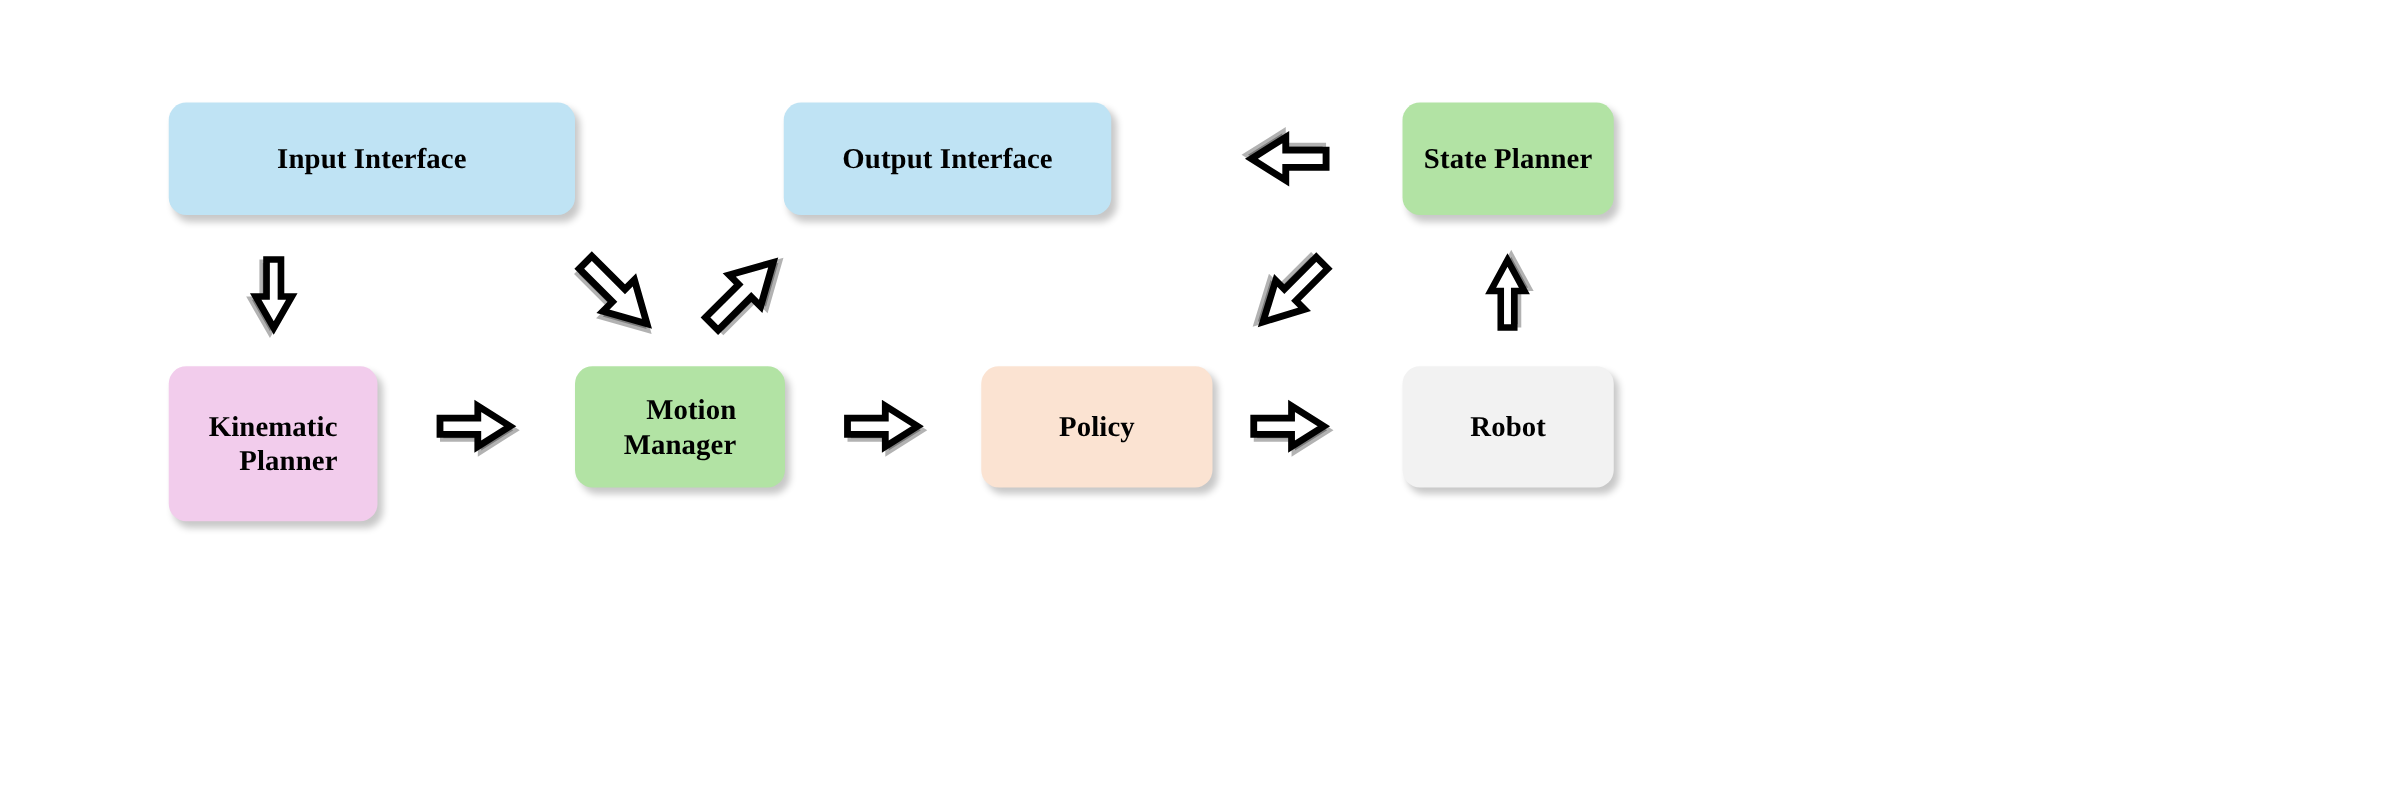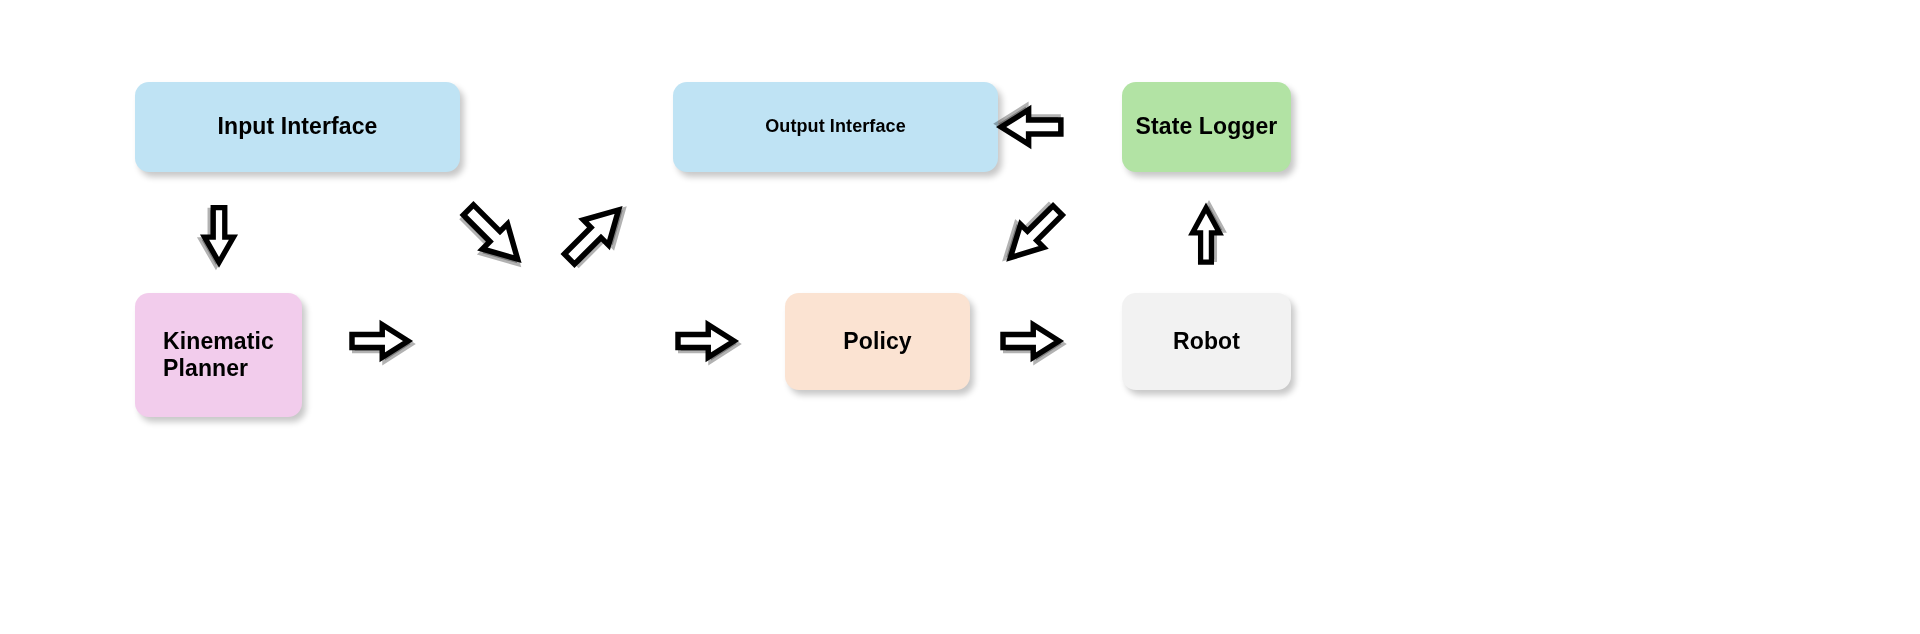--- a/index.html
+++ b/index.html
@@ -21,29 +21,30 @@
     width: 1920px;
     height: 634px;
   }
   .node {
     position: absolute;
     box-sizing: border-box;
     border-radius: 14px;
     display: flex;
     align-items: center;
     justify-content: center;
-    text-align: left;
+    text-align: right;
     color: #000000;
     font-weight: bold;
     font-size: 23px;
     line-height: 1.18;
     letter-spacing: 0.1px;
     box-shadow: 4px 5px 6px rgba(0,0,0,0.22);
     user-select: none;
     padding: 4px 8px;
+    font-family: Liberation Serif, serif;
   }
   .node .label {
     display: block;
     white-space: pre-line;
   }
   .arrow {
     position: absolute;
     pointer-events: none;
   }
   .arrow svg {
@@ -57,29 +58,33 @@
     stroke-linejoin: miter;
   }
 </style>
 </head>
 <body>
 
 <div id="canvas">
     <div class="node" style="left: 135px; top: 82px; width: 325px; height: 90px; background: rgb(191, 227, 244); font-size: 23px;">
       <span class="label">Input Interface</span>
     </div>
-    <div class="node" style="left: 627px; top: 82px; width: 325px; height: 90px; background: rgb(191, 227, 244); font-size: 18px; margin-left: 46px;">
+    <div class="node" style="left: 627px; top: 82px; width: 262px; height: 90px; background: rgb(191, 227, 244); font-size: 23px;">
       <span class="label">Output Interface</span>
     </div>
     <div class="node" style="left: 1122px; top: 82px; width: 169px; height: 90px; background: rgb(178, 227, 164); font-size: 23px;">
-      <span class="label">State Logger</span>
+      <span class="label">State Planner</span>
     </div>
     <div class="node" style="left: 135px; top: 293px; width: 167px; height: 124px; background: rgb(242, 204, 236); font-size: 23px;">
       <span class="label">Kinematic
 Planner</span>
+    </div>
+    <div class="node" style="left: 460px; top: 293px; width: 168px; height: 97px; background: rgb(178, 227, 164); font-size: 23px;">
+      <span class="label">Motion
+Manager</span>
     </div>
     <div class="node" style="left: 785px; top: 293px; width: 185px; height: 97px; background: rgb(251, 227, 210); font-size: 23px;">
       <span class="label">Policy</span>
     </div>
     <div class="node" style="left: 1122px; top: 293px; width: 169px; height: 97px; background: rgb(242, 242, 242); font-size: 23px;">
       <span class="label">Robot</span>
     </div>
     <div class="arrow" style="left: 993px; top: 105px; width: 76px; height: 44px; transform: rotate(180deg); transform-origin: 50% 50%;">
       <svg width="76" height="44" viewBox="-6 -6 88 56">
         <polygon points="0.00,13.20 41.04,13.20 41.04,0.00 76.00,22.00 41.04,44.00 41.04,30.80 0.00,30.80" fill="rgba(0,0,0,0.30)" stroke="rgba(0,0,0,0.30)" stroke-width="7" stroke-linejoin="miter" transform="translate(3.5,4)"></polygon>

